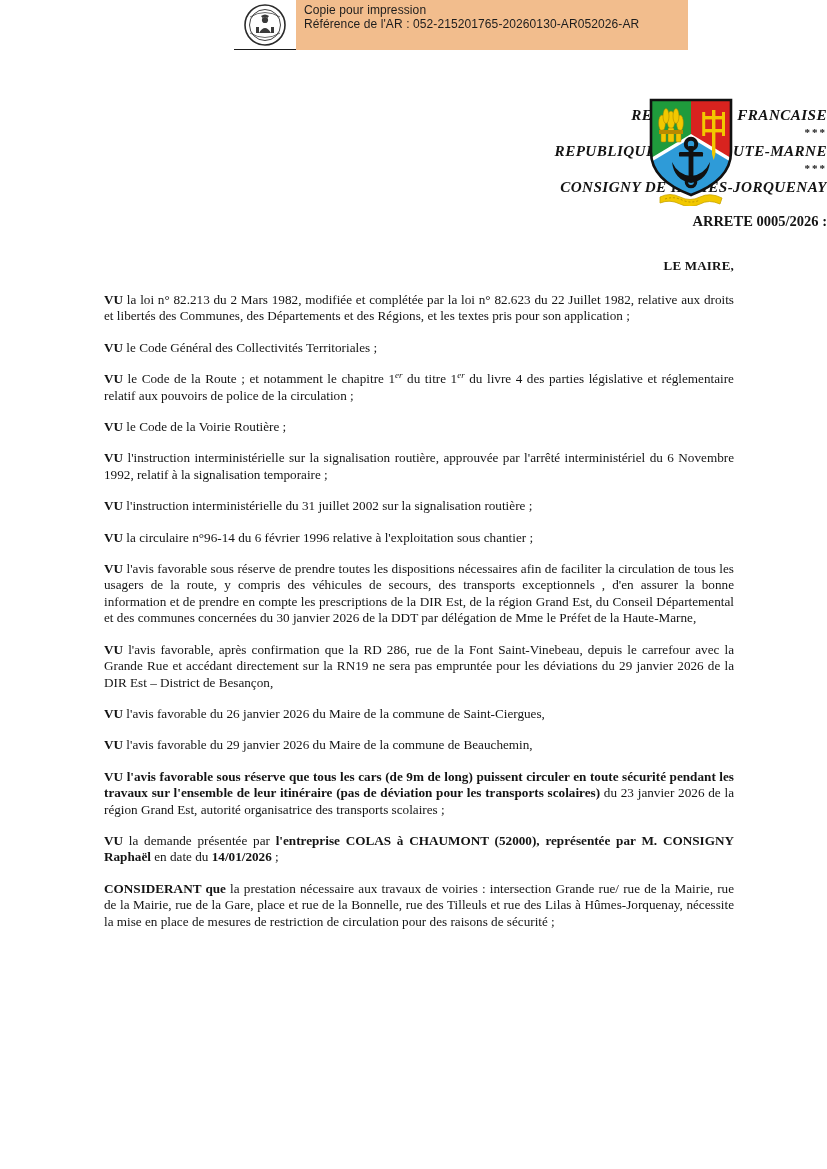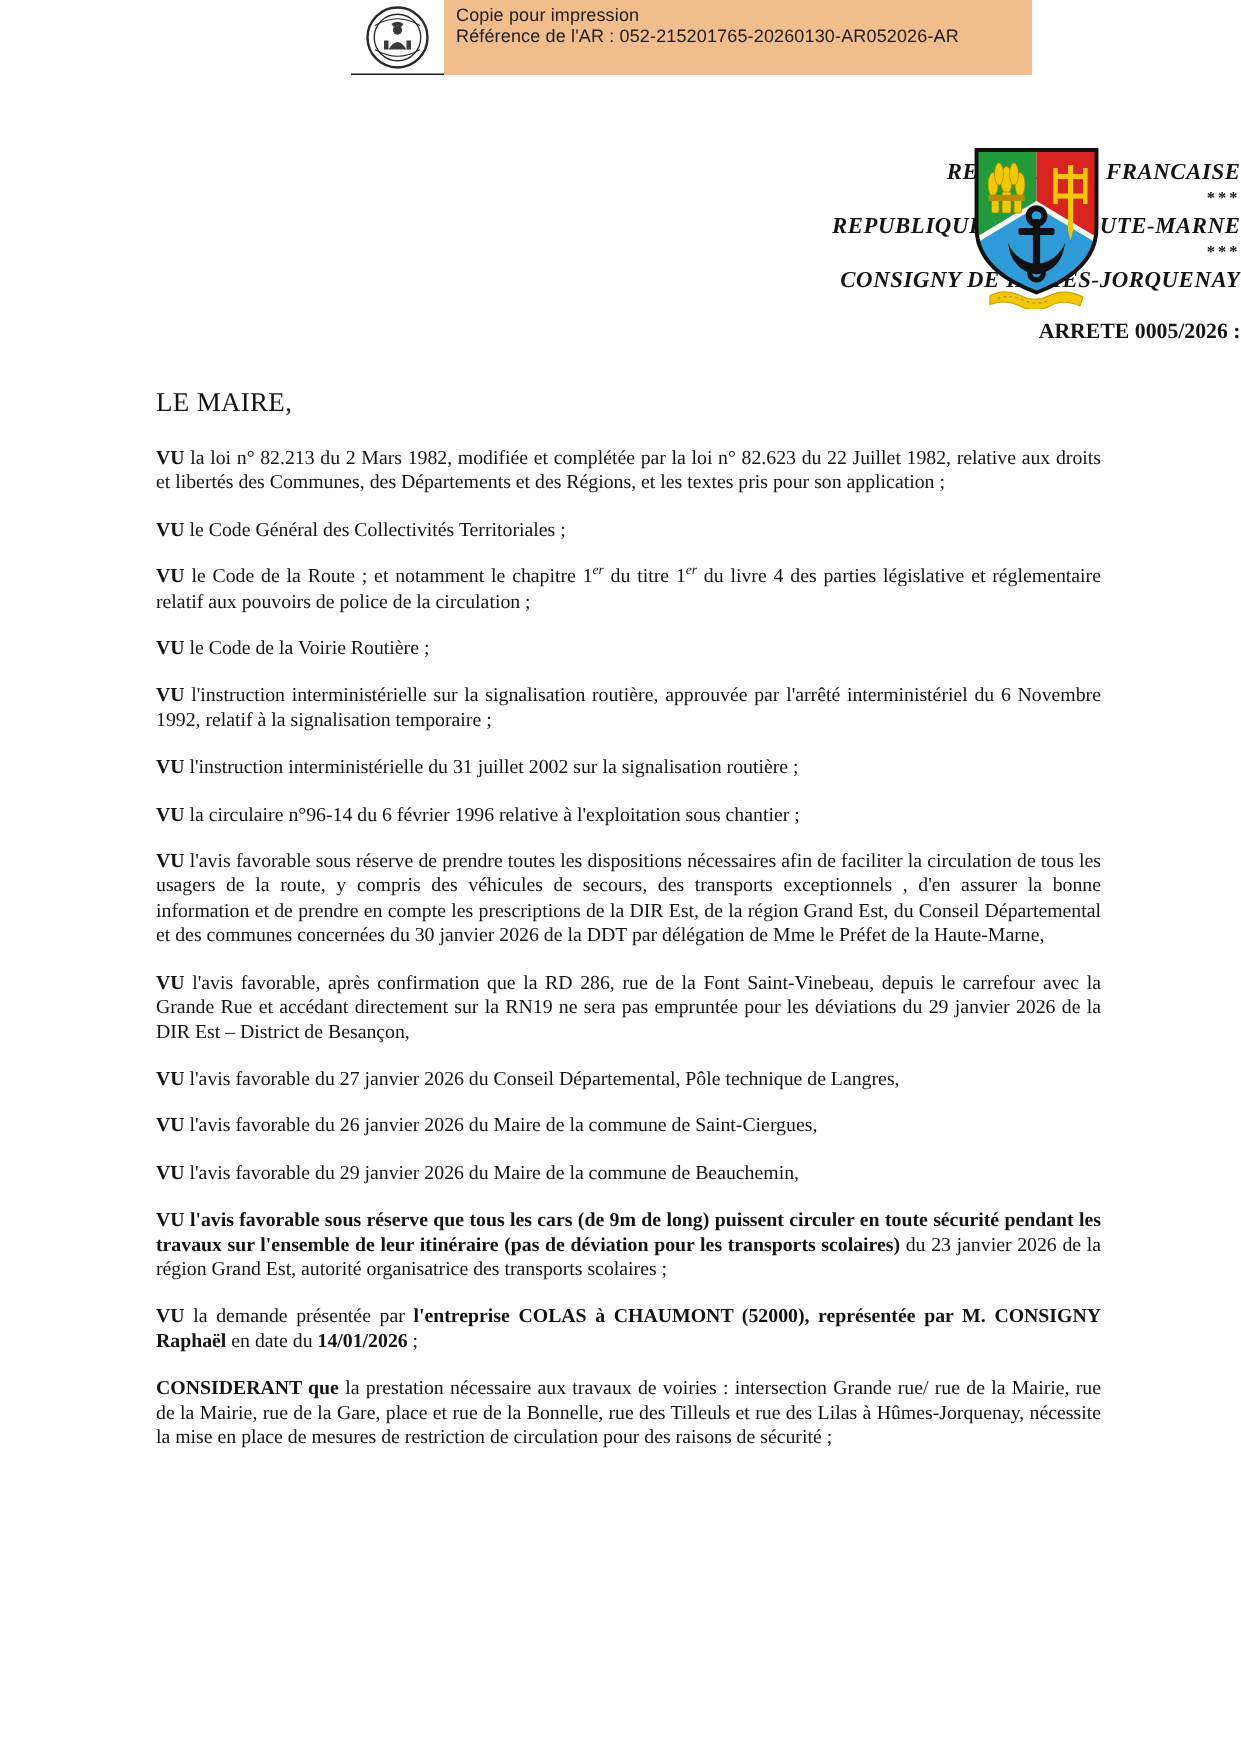--- a/index.html
+++ b/index.html
@@ -90,24 +90,25 @@
   }
 
   
   .body-text {
     position: absolute;
     left: 104px;
     top: 258px;
     width: 630px;
   }
   .maire {
-    font-weight: normal;
-    font-size: 18px;
+    font-weight: bold;
+    font-size: 13px;
     margin: 0 0 18px 0;
     letter-spacing: 0.2px;
+    text-align: right;
   }
   p.para {
     margin: 0 0 15px 0;
     font-size: 13.2px;
     line-height: 16.4px;
     text-align: justify;
     text-justify: inter-word;
   }
   p.para b { font-weight: bold; }
   .lead { font-weight: bold; }
@@ -223,21 +224,20 @@
   <p class="para"><span class="lead">VU</span><span> l'instruction interministérielle sur la signalisation routière, approuvée par l'arrêté interministériel du 6 Novembre 1992, relatif à la signalisation temporaire ;</span></p>
 
   <p class="para"><span class="lead">VU</span><span> l'instruction interministérielle du 31 juillet 2002 sur la signalisation routière ;</span></p>
 
   <p class="para"><span class="lead">VU</span><span> la circulaire n°96-14 du 6 février 1996 relative à l'exploitation sous chantier ;</span></p>
 
   <p class="para"><span class="lead">VU</span><span> l'avis favorable sous réserve de prendre toutes les dispositions nécessaires afin de faciliter la circulation de tous les usagers de la route, y compris des véhicules de secours, des transports exceptionnels , d'en assurer la bonne information et de prendre en compte les prescriptions de la DIR Est, de la région Grand Est, du Conseil Départemental et des communes concernées du 30 janvier 2026 de la DDT par délégation de Mme le Préfet de la Haute-Marne,</span></p>
 
   <p class="para"><span class="lead">VU</span><span> l'avis favorable, après confirmation que la RD 286, rue de la Font Saint-Vinebeau, depuis le carrefour avec la Grande Rue et accédant directement sur la RN19 ne sera pas empruntée pour les déviations du 29 janvier 2026 de la DIR Est – District de Besançon,</span></p>
 
-  <p class="para"><span class="lead">VU</span><span> l'avis favorable du 27 janvier 2026 du Conseil Départemental, Pôle technique de Langres,</span></p>
 
 
   <p class="para"><span class="lead">VU</span><span> l'avis favorable du 26 janvier 2026 du Maire de la commune de Saint-Ciergues,</span></p>
 
   <p class="para"><span class="lead">VU</span><span> l'avis favorable du 29 janvier 2026 du Maire de la commune de Beauchemin,</span></p>
 
   <p class="para"><b>VU</b><b> l'avis favorable sous réserve que tous les cars (de 9m de long) puissent circuler en toute sécurité pendant les travaux sur l'ensemble de leur itinéraire (pas de déviation pour les transports scolaires)</b><span> du 23 janvier 2026 de la région Grand Est, autorité organisatrice des transports scolaires ;</span></p>
 
   <p class="para"><span class="lead">VU</span><span> la demande présentée par </span><b>l'entreprise COLAS à CHAUMONT (52000), représentée par M. CONSIGNY Raphaël</b><span> en date du </span><b>14/01/2026</b><span> ;</span></p>
 

